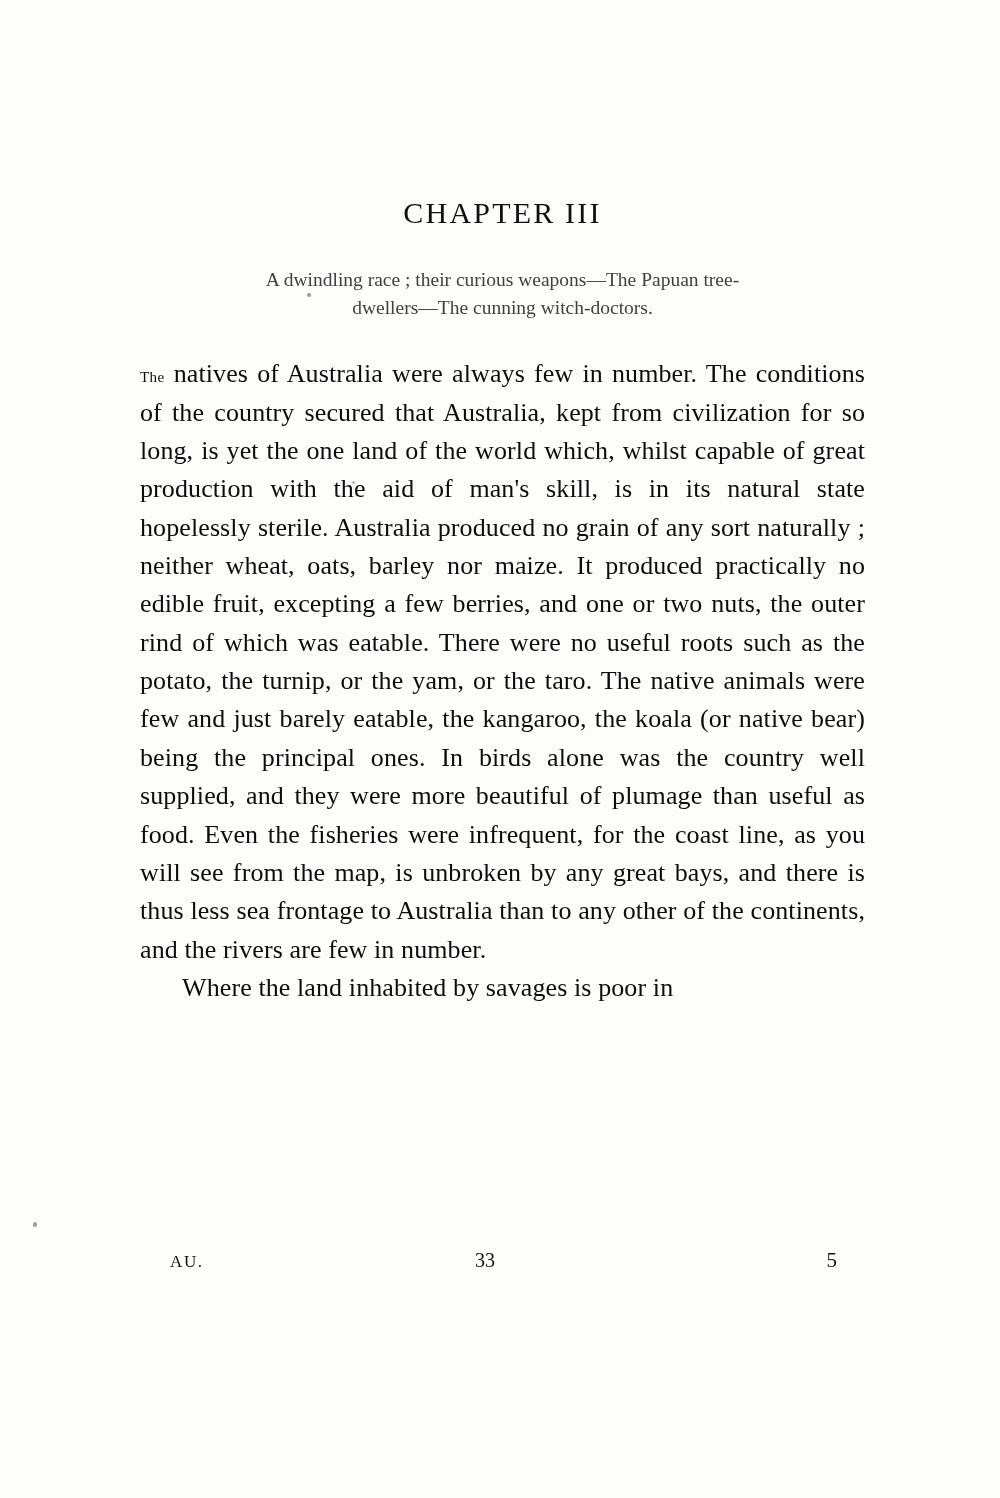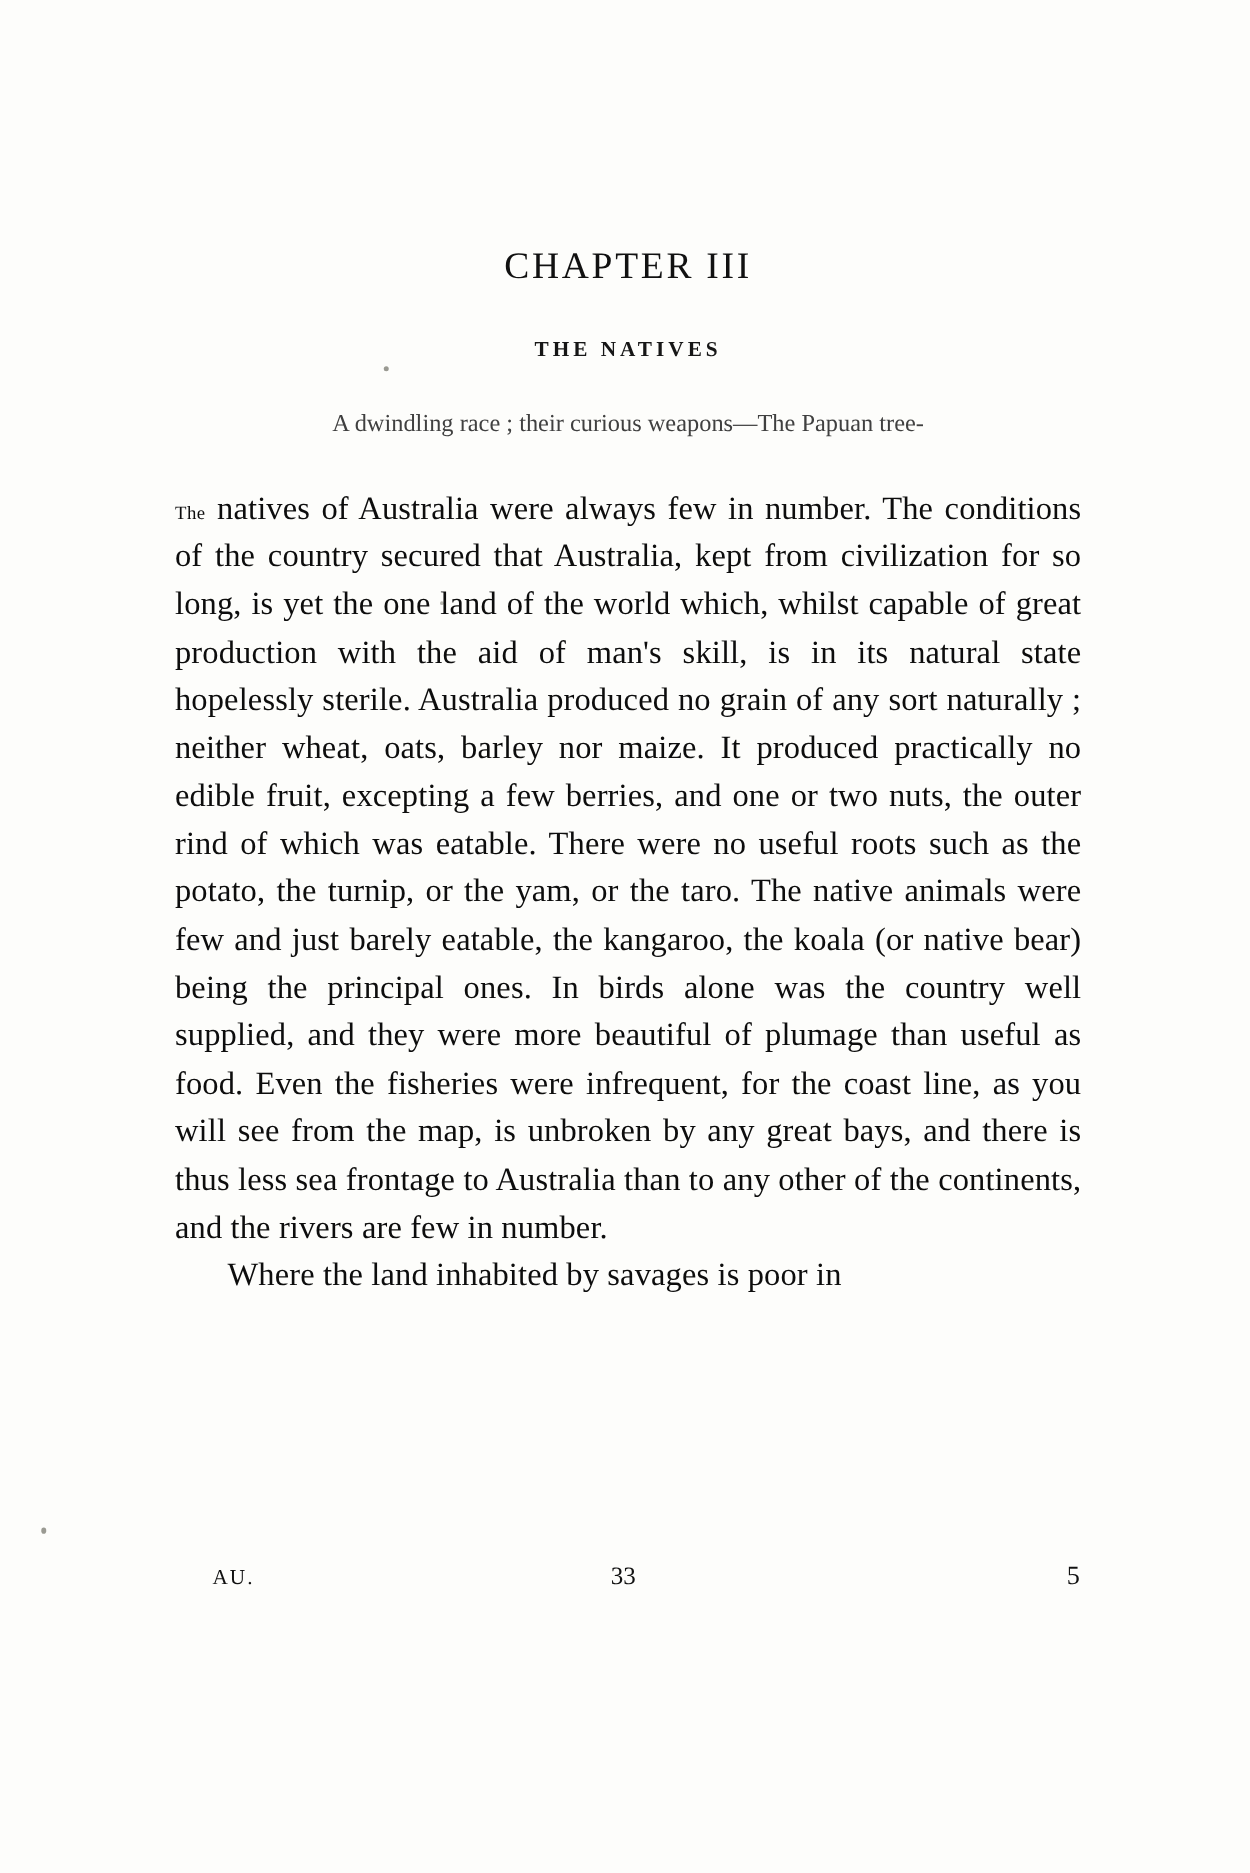--- a/index.html
+++ b/index.html
@@ -65,21 +65,21 @@
   .body-text p.indent {
     text-indent: 42px;
   }
   .smallcaps {
     font-size: 15px;
     letter-spacing: 0.4px;
   }
   .footer {
     position: absolute;
     left: 140px;
-    right: 120px;
+    right: 147px;
     top: 1248px;
     height: 40px;
     display: flex;
     align-items: baseline;
     justify-content: space-between;
     font-size: 22px;
   }
   .footer .sig {
     font-size: 17px;
     letter-spacing: 1.6px;
@@ -108,24 +108,24 @@
 <div class="page">
   <span class="speck s1"></span>
   <span class="speck s2"></span>
   <span class="speck s3"></span>
 </div>
 
 <div class="content">
 
   <h1 class="chapter-title">CHAPTER III</h1>
 
-  <h2 class="section-title">THE NATIVES</h2>
 
   <div class="synopsis">
     <div>A dwindling race ; their curious weapons—The Papuan tree-</div>
+    <div>dwellers—The cunning witch-doctors.</div>
   </div>
 
   <div class="body-text">
     <p><span class="smallcaps">The</span><span> natives of Australia were always few in number. The conditions of the country secured that Australia, kept from civilization for so long, is yet the one land of the world which, whilst capable of great production with the aid of man's skill, is in its natural state hopelessly sterile.  Australia produced no grain of any sort naturally ; neither wheat, oats, barley nor maize.  It produced practically no edible fruit, excepting a few berries, and one or two nuts, the outer rind of which was eatable.  There were no useful roots such as the potato, the turnip, or the yam, or the taro.  The native animals were few and just barely eatable, the kangaroo, the koala (or native bear) being the principal ones.  In birds alone was the country well supplied, and they were more beautiful of plumage than useful as food.  Even the fisheries were infrequent, for the coast line, as you will see from the map, is unbroken by any great bays, and there is thus less sea frontage to Australia than to any other of the continents, and the rivers are few in number.</span></p>
     <p class="indent"><span>Where the land inhabited by savages is poor in</span></p>
   </div>
 
 </div>
 
 <div class="footer">

